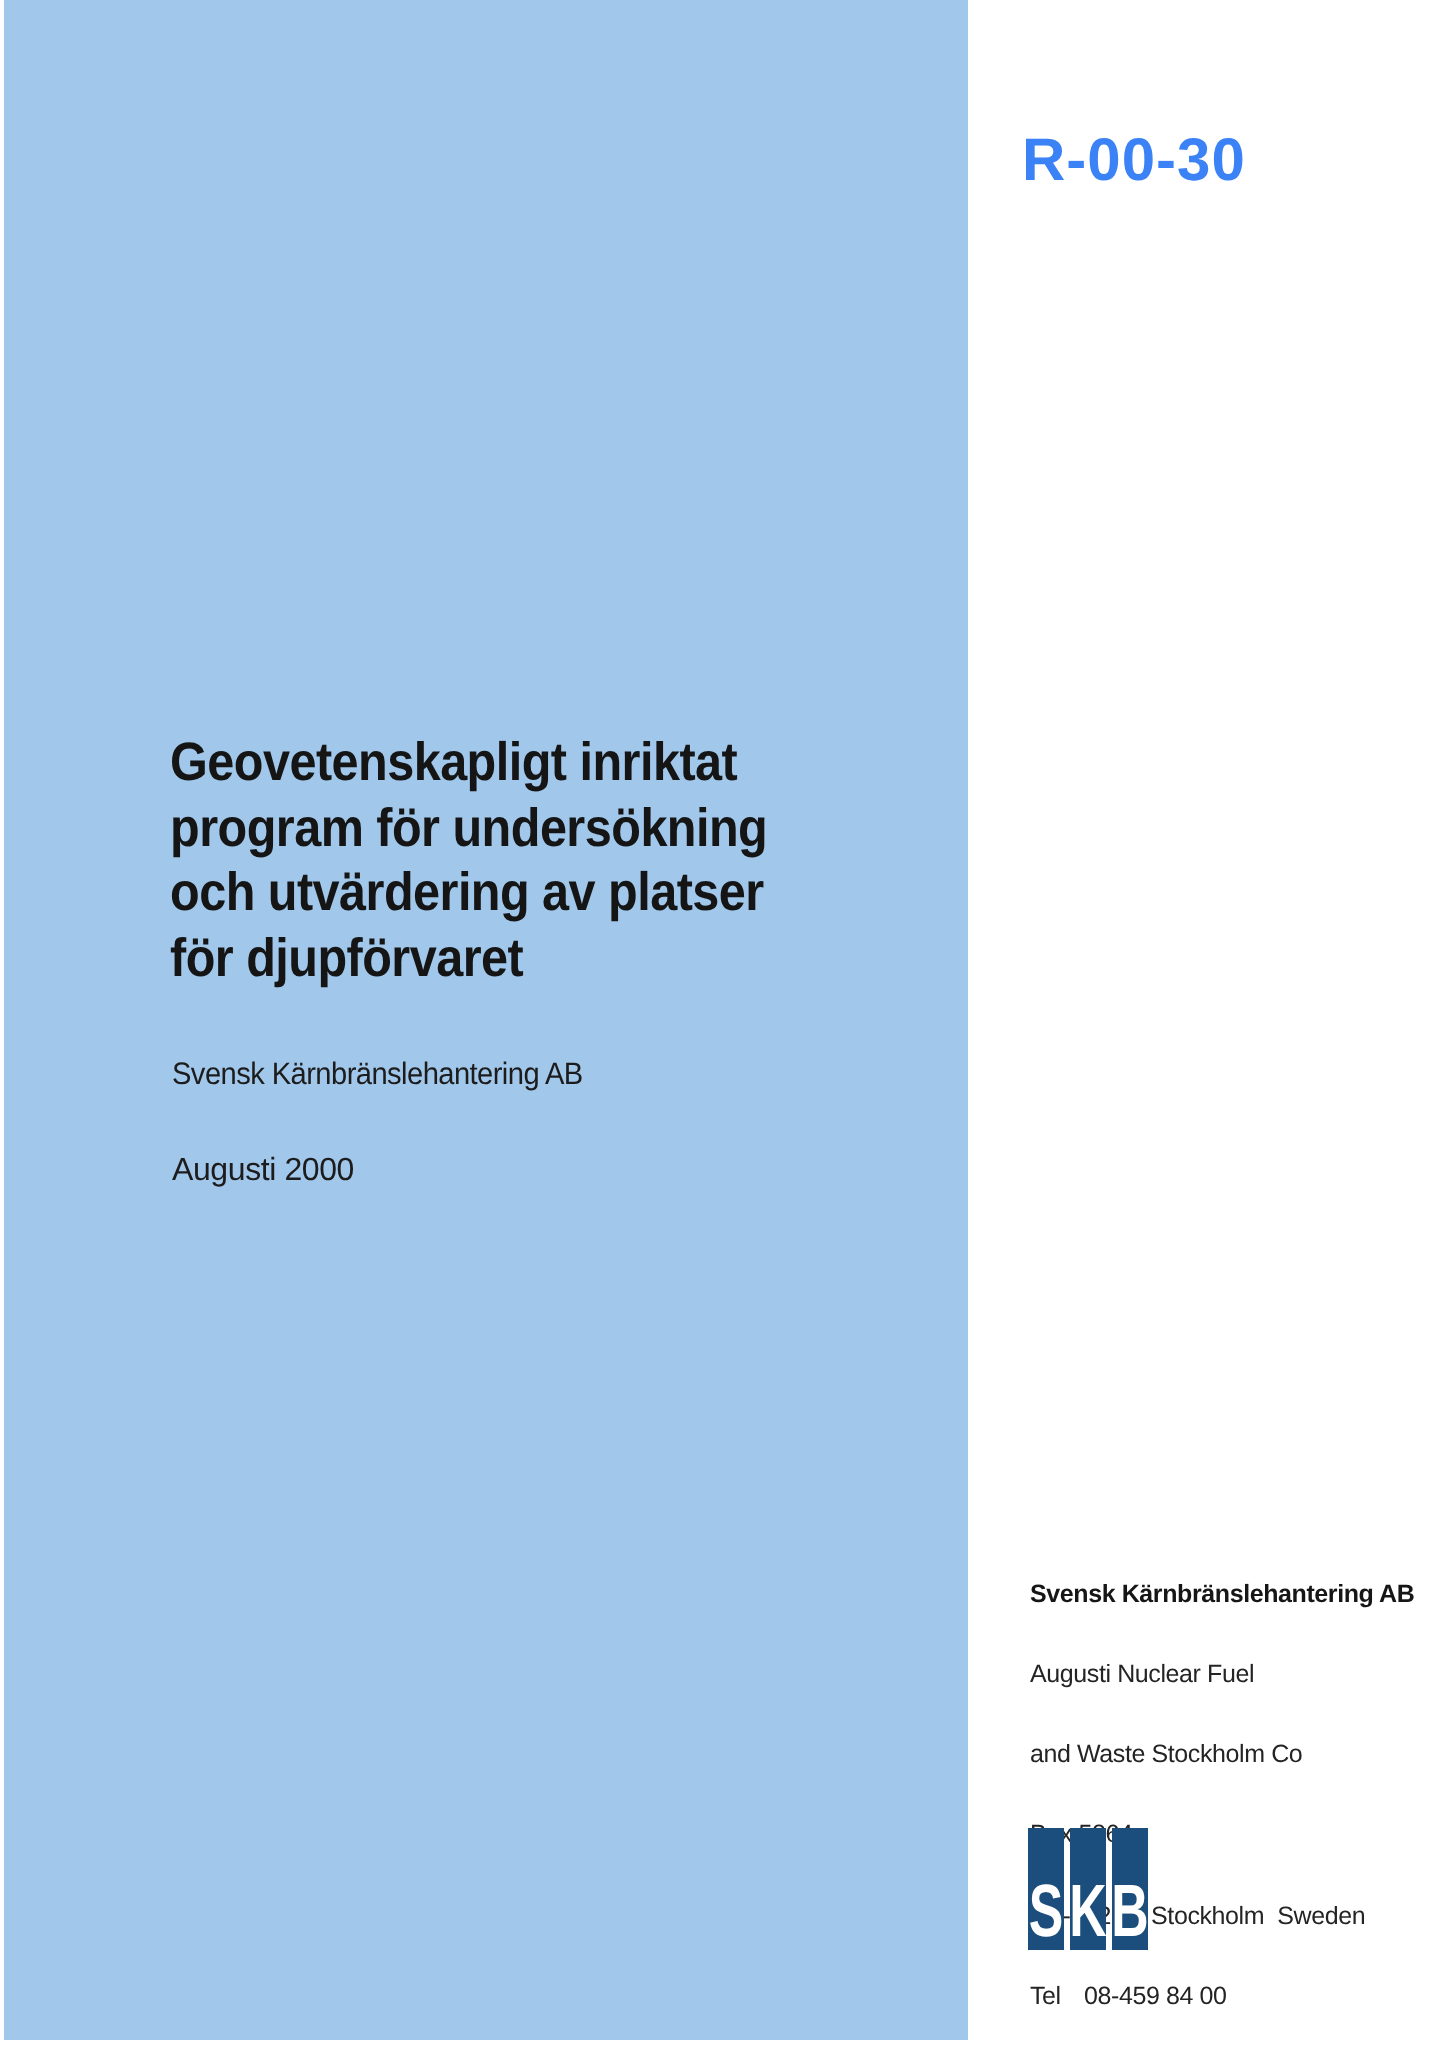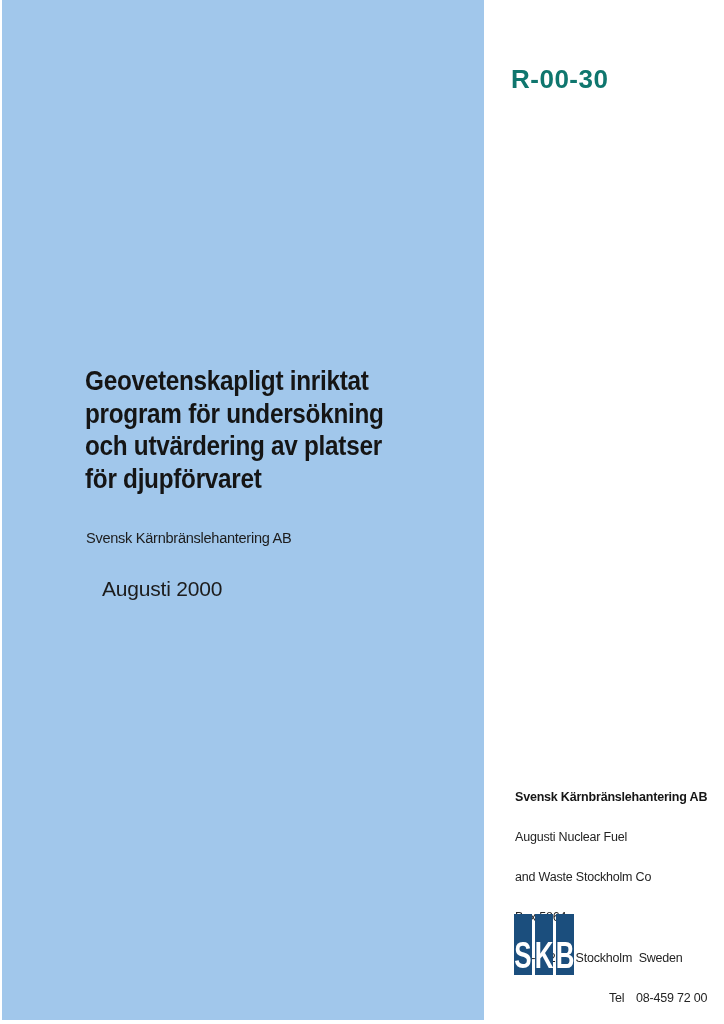--- a/index.html
+++ b/index.html
@@ -20,24 +20,24 @@
     left: 2px;
     top: 0;
     width: 482px;
     height: 1020px;
     background: #a1c7eb;
   }
   .report-number {
     position: absolute;
     left: 511px;
     top: 64px;
-    font-size: 26px;
+    font-size: 30px;
     font-weight: 700;
     letter-spacing: 0.5px;
-    color: #0f766e;
+    color: #3b82f6;
   }
   .title-block {
     position: absolute;
     left: 85px;
     top: 365px;
     font-size: 27px;
     font-weight: 700;
     line-height: 32.5px;
     letter-spacing: -0.3px;
     color: #151515;
@@ -51,41 +51,41 @@
     top: 529px;
     font-size: 15.5px;
     letter-spacing: -0.3px;
     color: #1c1c1c;
     transform: scaleX(0.94);
     transform-origin: 0 0;
     white-space: nowrap;
   }
   .date-line {
     position: absolute;
-    left: 102px;
+    left: 86px;
     top: 577px;
-    font-size: 21px;
+    font-size: 16px;
     letter-spacing: -0.2px;
     color: #1c1c1c;
   }
   .contact-block {
     position: absolute;
     left: 515px;
     top: 764px;
     font-size: 12.5px;
     line-height: 13.4px;
     letter-spacing: -0.2px;
     color: #242424;
     white-space: pre;
   }
   .contact-company {
     font-weight: 700;
     color: #161616;
   }
-  .contact-row { display: flex; justify-content: flex-end; }
+  .contact-row { display: flex; }
   .contact-label {
     display: inline-block;
     width: 27px;
     flex: 0 0 27px;
   }
   .skb-logo {
     position: absolute;
     left: 514px;
     top: 914px;
     display: flex;
@@ -130,21 +130,21 @@
   <div class="date-line">Augusti 2000</div>
 
   <div class="contact-block">
     <div class="contact-company">Svensk Kärnbränslehantering AB</div>
     <div>Augusti Nuclear Fuel</div>
     <div>and Waste Stockholm Co</div>
     <div>Box 5864</div>
     <div>SE-102 40 Stockholm  Sweden</div>
     <div class="contact-row">
       <span class="contact-label">Tel</span>
-      <span>08-459 72 00</span>
+      <span>08-459 84 00</span>
     </div>
     
     
     
   </div>
 
   <div class="skb-logo">
     <div class="skb-bar" style="background: rgb(27, 78, 125);">
       <span>S</span>
     </div>

